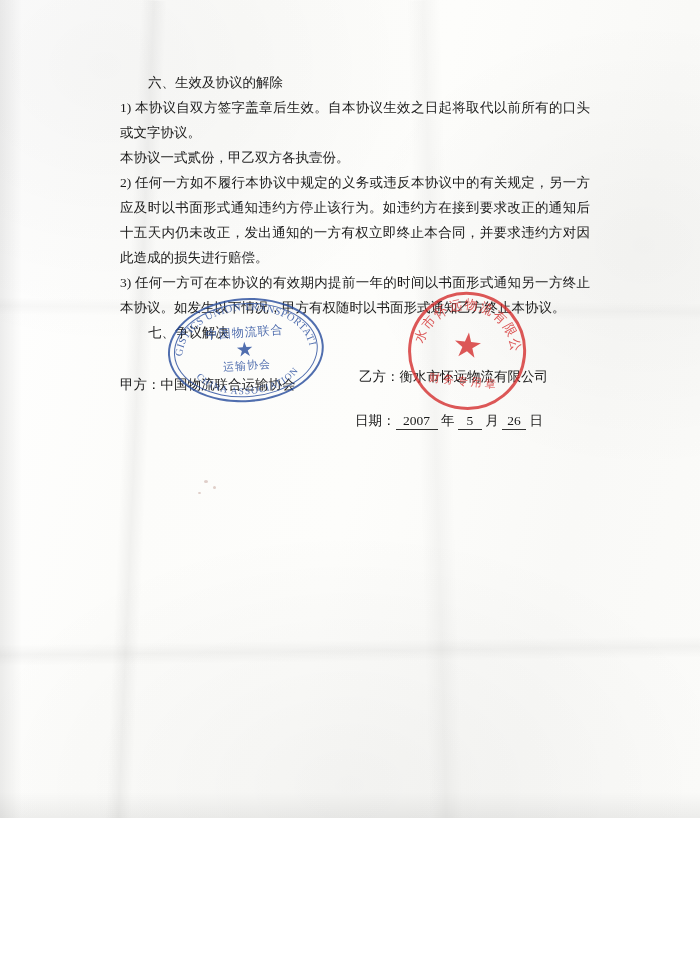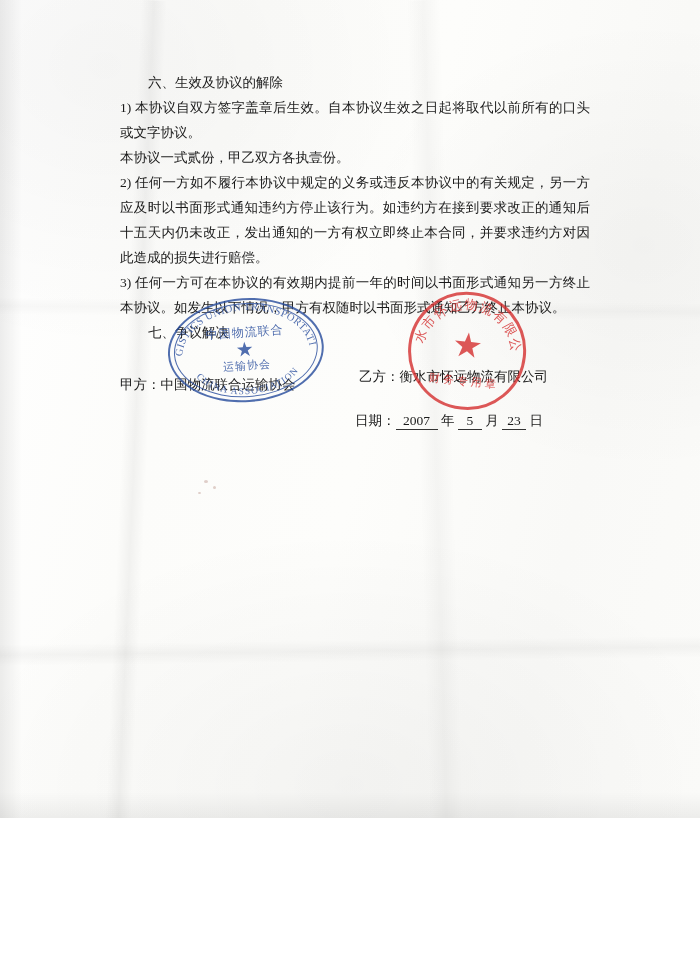--- a/index.html
+++ b/index.html
@@ -261,21 +261,21 @@
     <div class="sign-party-b">
       <span>乙方：</span><span>衡水市怀远物流有限公司</span>
     </div>
   </div>
 
   <div class="date-row">
     <span>日期：</span><span class="date-val">2007</span>
     <span>年</span>
     <span class="date-val short">5</span>
     <span>月</span>
-    <span class="date-val short">23</span>
+    <span class="date-val short">26</span>
     <span>日</span>
   </div>
 
   <div class="stamp-blue">
     <div class="ring-outer"></div>
     <div class="ring-inner"></div>
     <div class="arc-text">
       <svg width="156" height="104" viewBox="0 0 156 104">
         <defs>
           <path id="blueArcTop" d="M 14,56 A 64,44 0 0 1 142,56" fill="none"></path>

